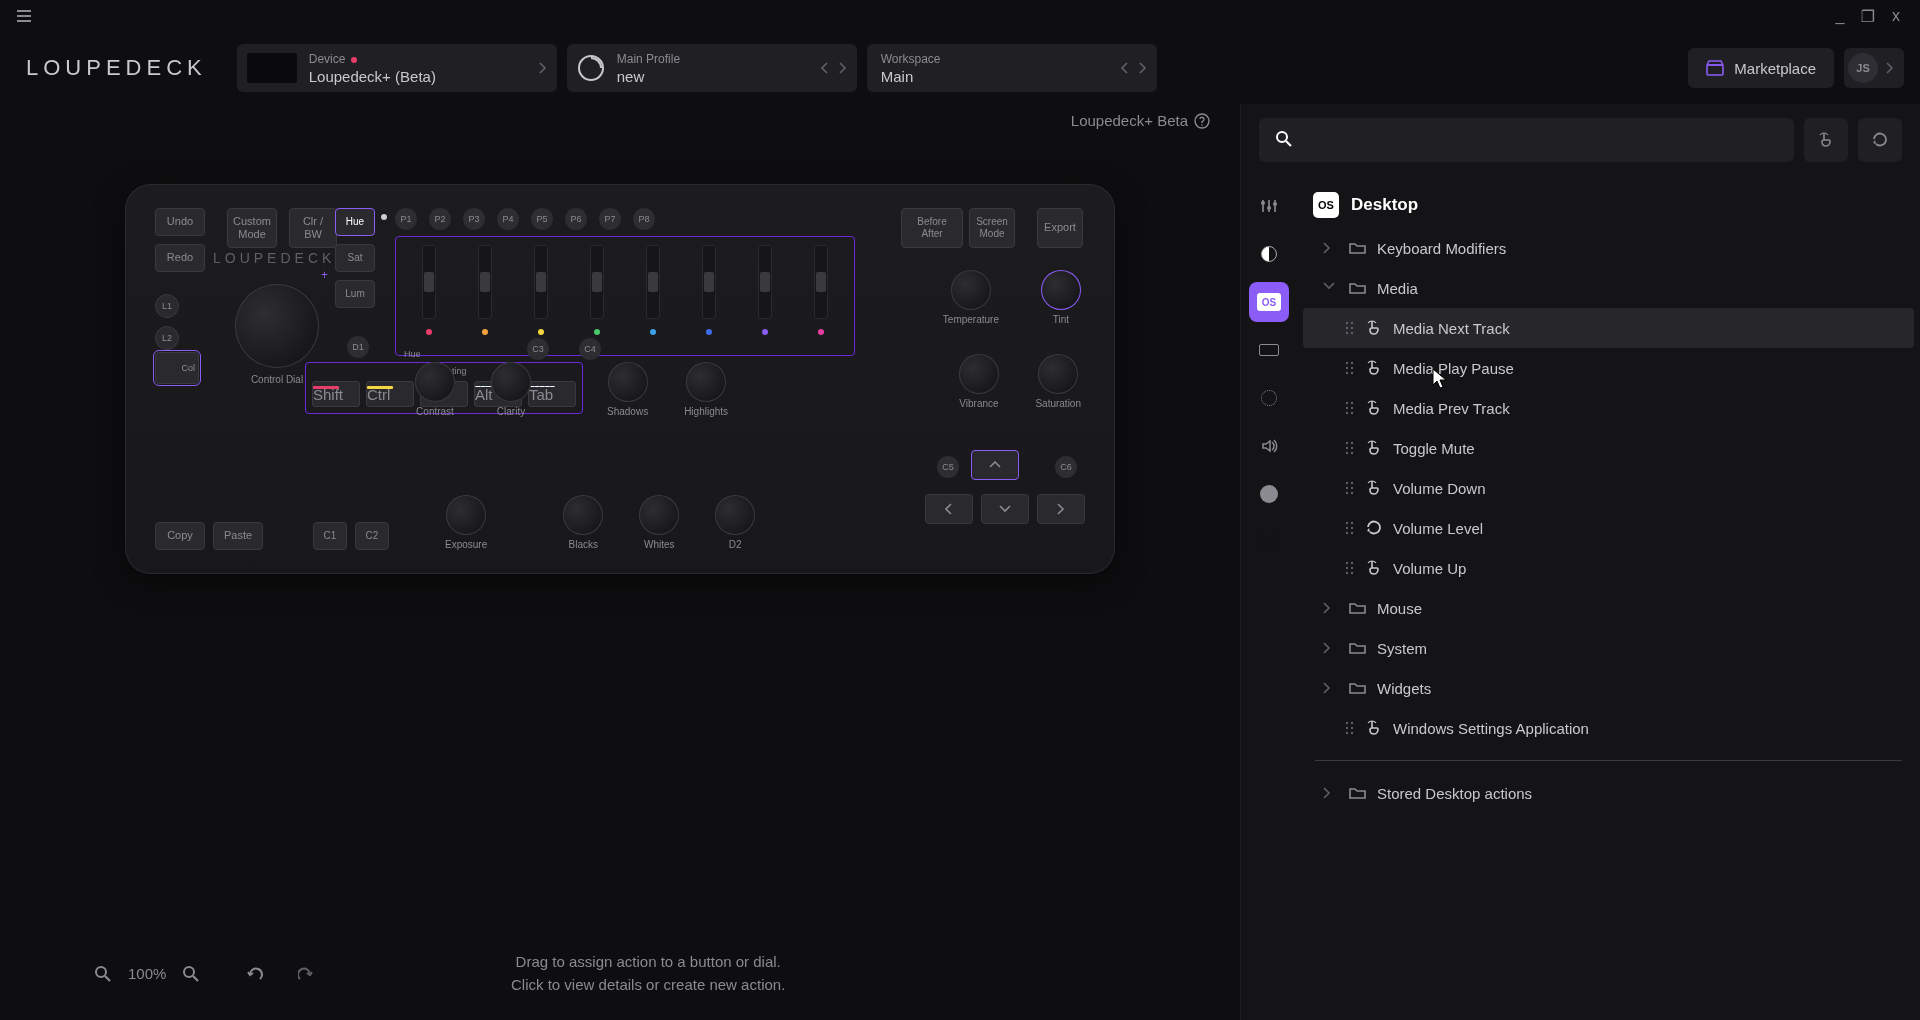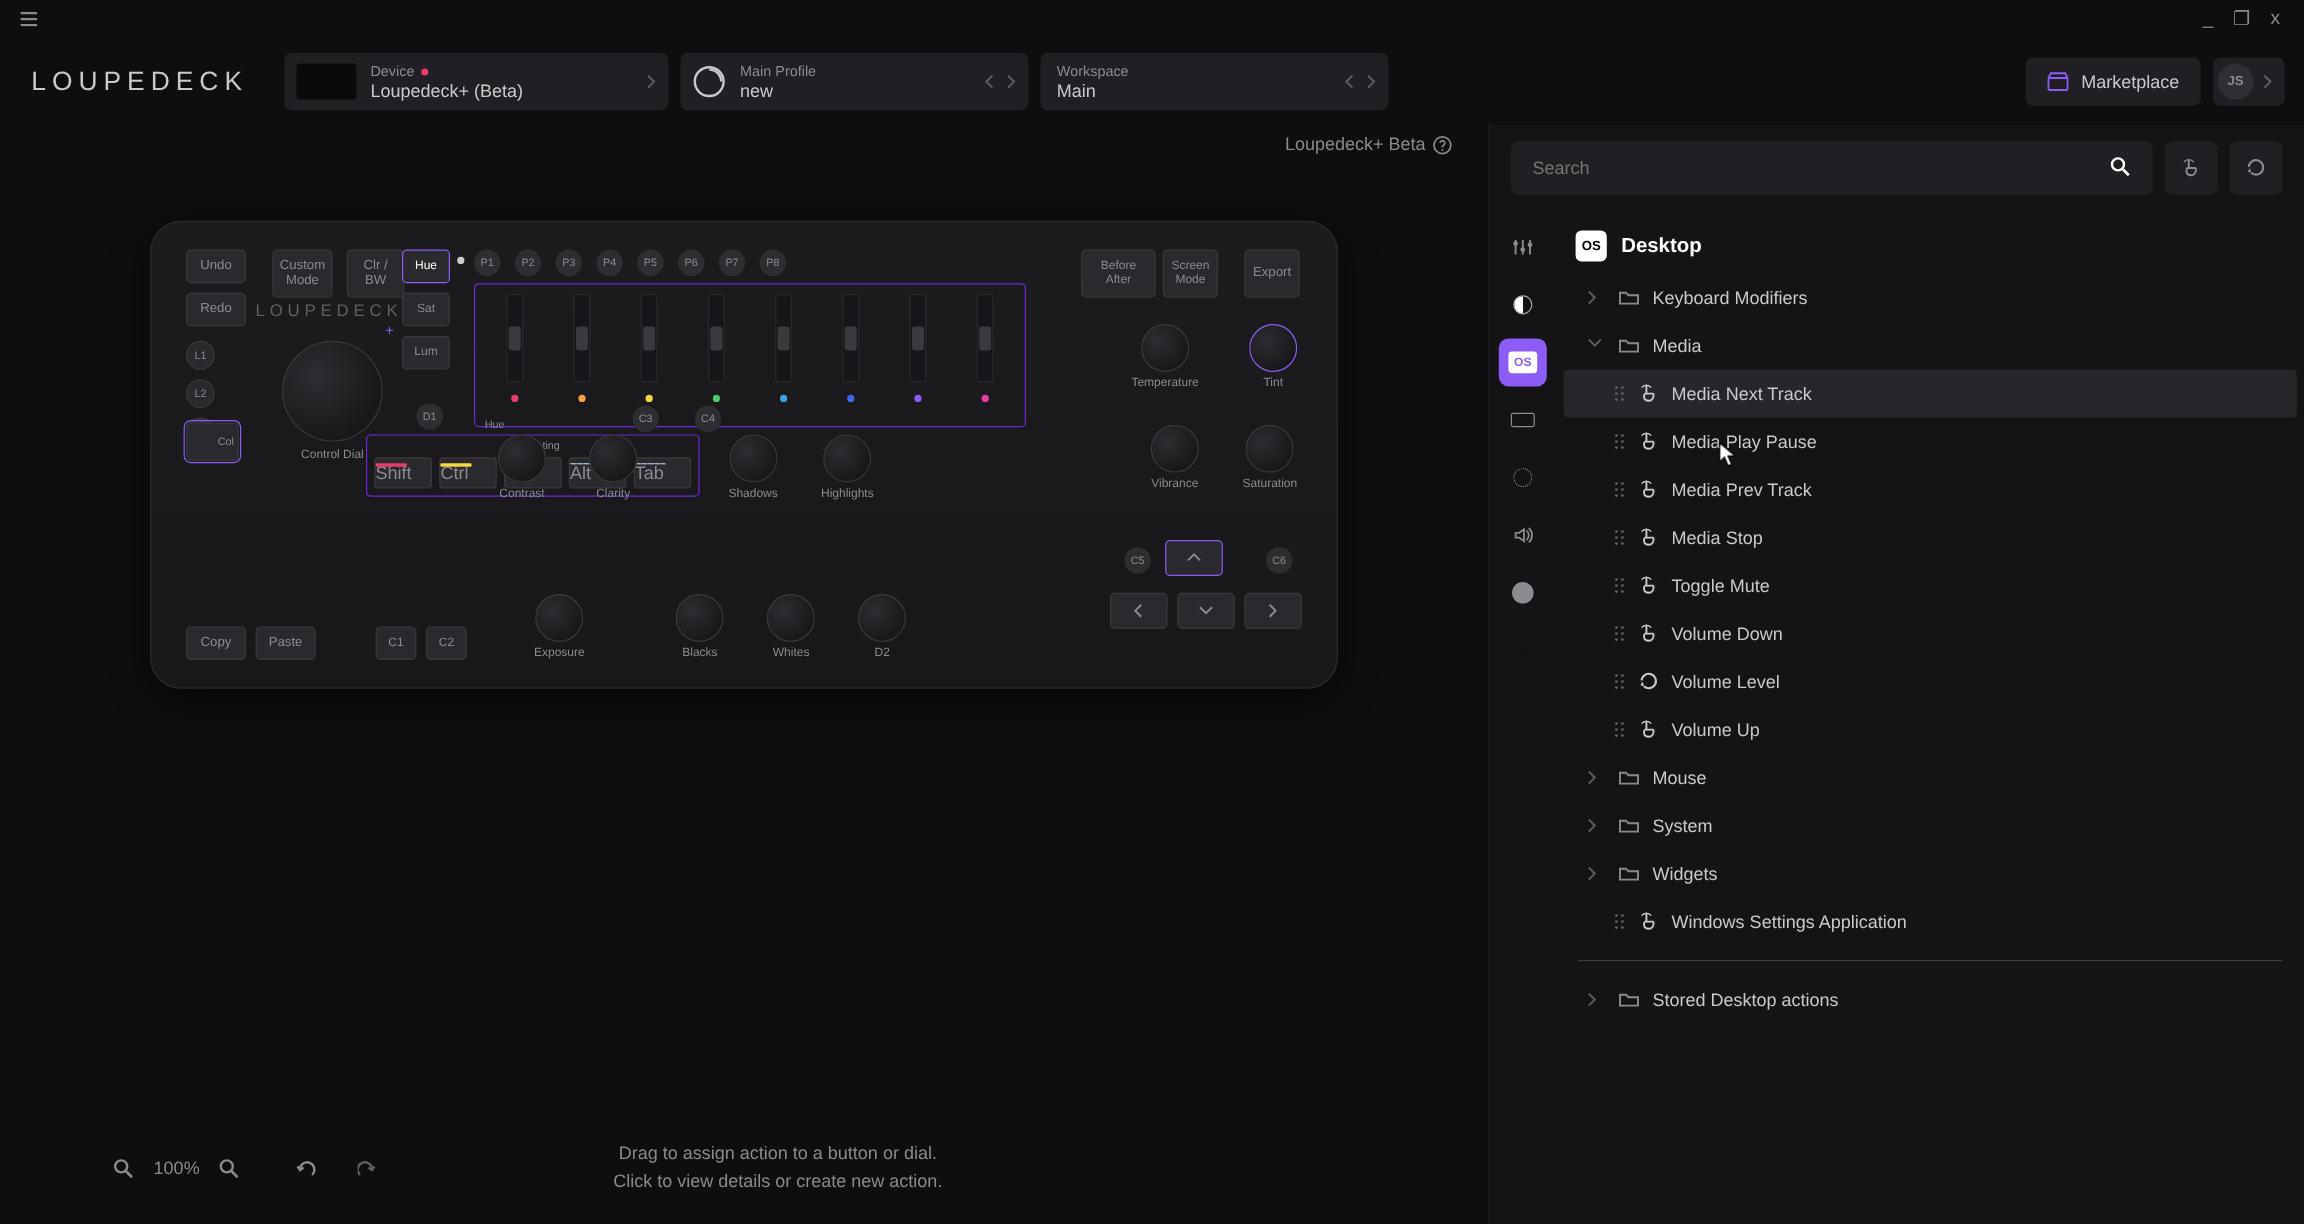--- a/index.html
+++ b/index.html
@@ -73,21 +73,21 @@
   .sld{flex:1;position:relative;}
   .sld .track{width:14px;height:74px;background:#16161a;border:1px solid #2a2a2e;border-radius:3px;margin:0 auto;position:relative;}
   .sld .thumb{width:10px;height:20px;background:#3a3a3e;border-radius:2px;position:absolute;left:1px;top:26px;}
   .sld .dot{width:6px;height:6px;border-radius:50%;position:absolute;left:50%;transform:translateX(-50%);bottom:12px;}
   .sld-label{position:absolute;left:8px;bottom:-4px;font-size:9px;color:var(--txt-dim);}
   .be-grp{right:100px;top:24px;display:flex;gap:6px;}
   .exp-btn{right:32px;top:24px;}
   .ctrl-dial{left:110px;top:100px;text-align:center;}
   .ctrl-dial .big-knob{width:84px;height:84px;border-radius:50%;background:radial-gradient(circle at 35% 35%,#2e2e32,#18181b 70%);box-shadow:inset 0 0 0 1px #3a3a3e;}
   .ctrl-dial .lbl{font-size:10px;color:var(--txt-dim);margin-top:6px;}
-  .lbtns{left:30px;top:100px;}
+  .lbtns{left:30px;top:110px;}
   .lbtns .btn.sq{margin-bottom:8px;}
   .sr-box{left:180px;top:178px;border:1px solid var(--purple-dark);border-radius:4px;padding:18px 6px 6px 6px;}
   .sr-box .sr-label{position:absolute;top:3px;left:50%;transform:translateX(-50%);font-size:9px;color:var(--txt-dim);}
   .sr-row{display:flex;gap:6px;}
   .sr-btn{width:48px;height:26px;background:#2a2a2e;border:1px solid #3a3a3e;border-radius:3px;display:flex;align-items:center;justify-content:flex-start;font-size:15px;color:var(--txt-dim);position:relative;}
   .sr-btn .bar{position:absolute;top:4px;height:3px;width:26px;border-radius:1px;}
   .col-btn{left:30px;top:168px;}
   .col-btn .btn{outline:1px solid var(--purple);outline-offset:1px;}
   .cp-grp{left:30px;bottom:24px;display:flex;gap:8px;}
   .cc-grp{left:188px;bottom:24px;display:flex;gap:8px;}
@@ -588,21 +588,20 @@
       <div class="hint">
         <div>Drag to assign action to a button or dial.</div>
         <div>Click to view details or create new action.</div>
       </div>
     </div>
   </div>
 
   <div class="right">
     <div class="search-row">
       <div class="search-box">
-        <input placeholder="Search" style="">
         <svg width="20" height="20" style="color:#fff">
             <use href="#i-search"></use>
           </svg>
       </div>
       <div class="sq-btn">
           <svg width="18" height="18">
             <use href="#i-tap"></use>
           </svg>
         </div>
       <div class="sq-btn">
@@ -719,33 +718,20 @@
             <span class="grip">
               <svg width="10" height="14">
                 <use href="#i-grip"></use>
               </svg>
             </span>
             <span style="color:var(--txt)">
               <svg width="18" height="18">
                 <use href="#i-tap"></use>
               </svg>
             </span>
-            <span>Media Stop</span>
-          </div>
-          <div class="tree-item lvl2">
-            <span class="grip">
-              <svg width="10" height="14">
-                <use href="#i-grip"></use>
-              </svg>
-            </span>
-            <span style="color:var(--txt)">
-              <svg width="18" height="18">
-                <use href="#i-tap"></use>
-              </svg>
-            </span>
             <span>Toggle Mute</span>
           </div>
           <div class="tree-item lvl2">
             <span class="grip">
               <svg width="10" height="14">
                 <use href="#i-grip"></use>
               </svg>
             </span>
             <span style="color:var(--txt)">
               <svg width="18" height="18">

